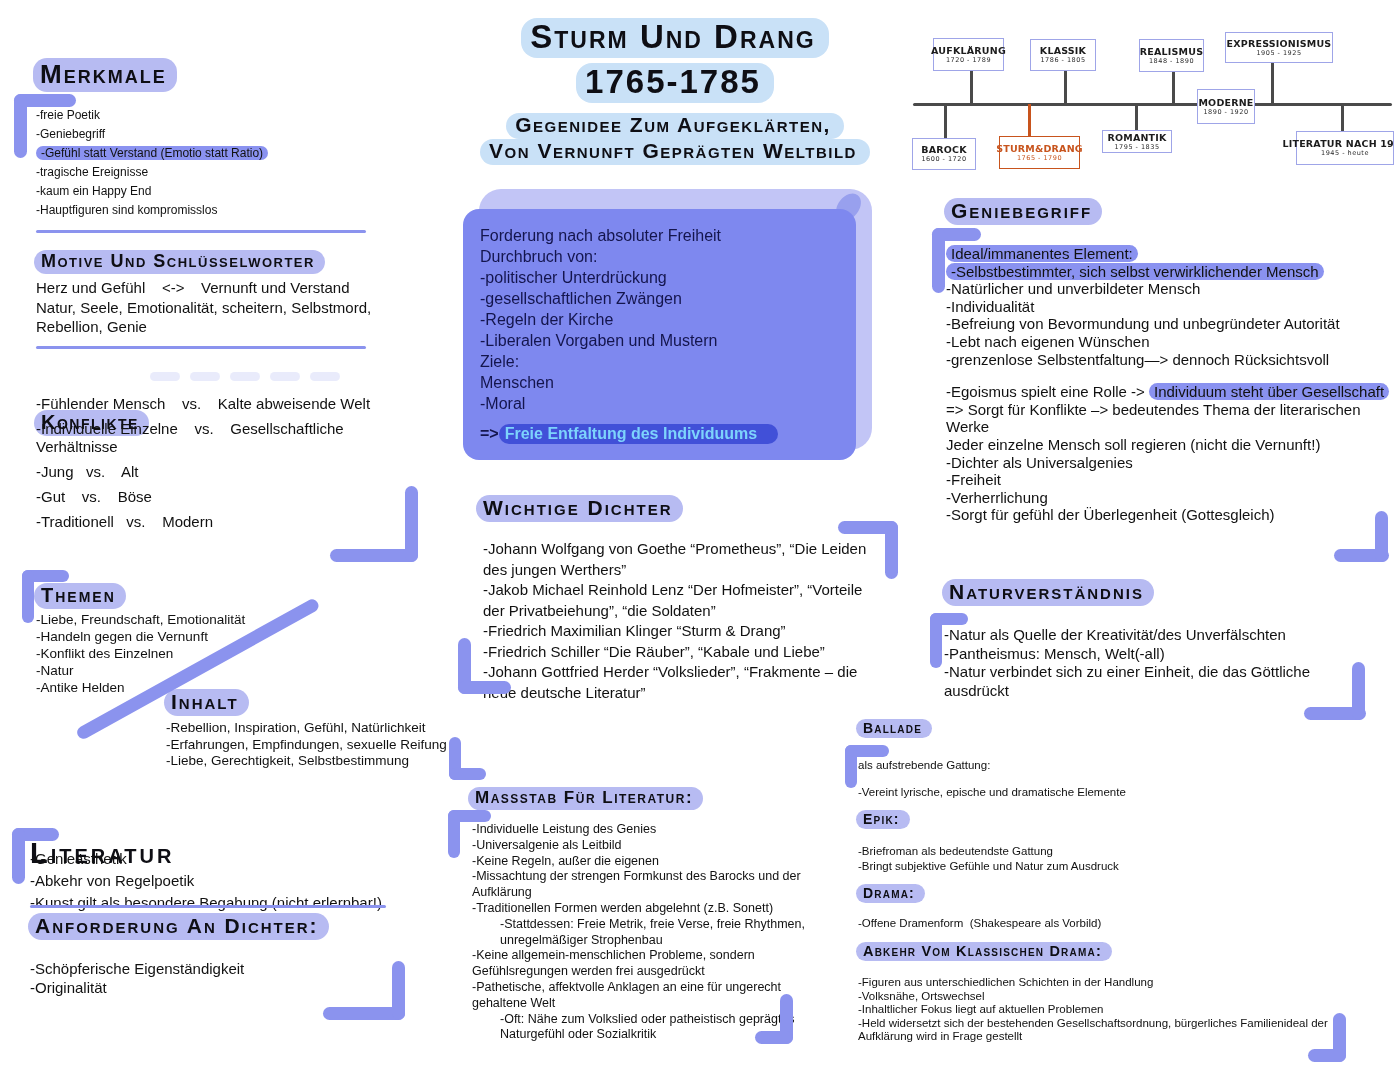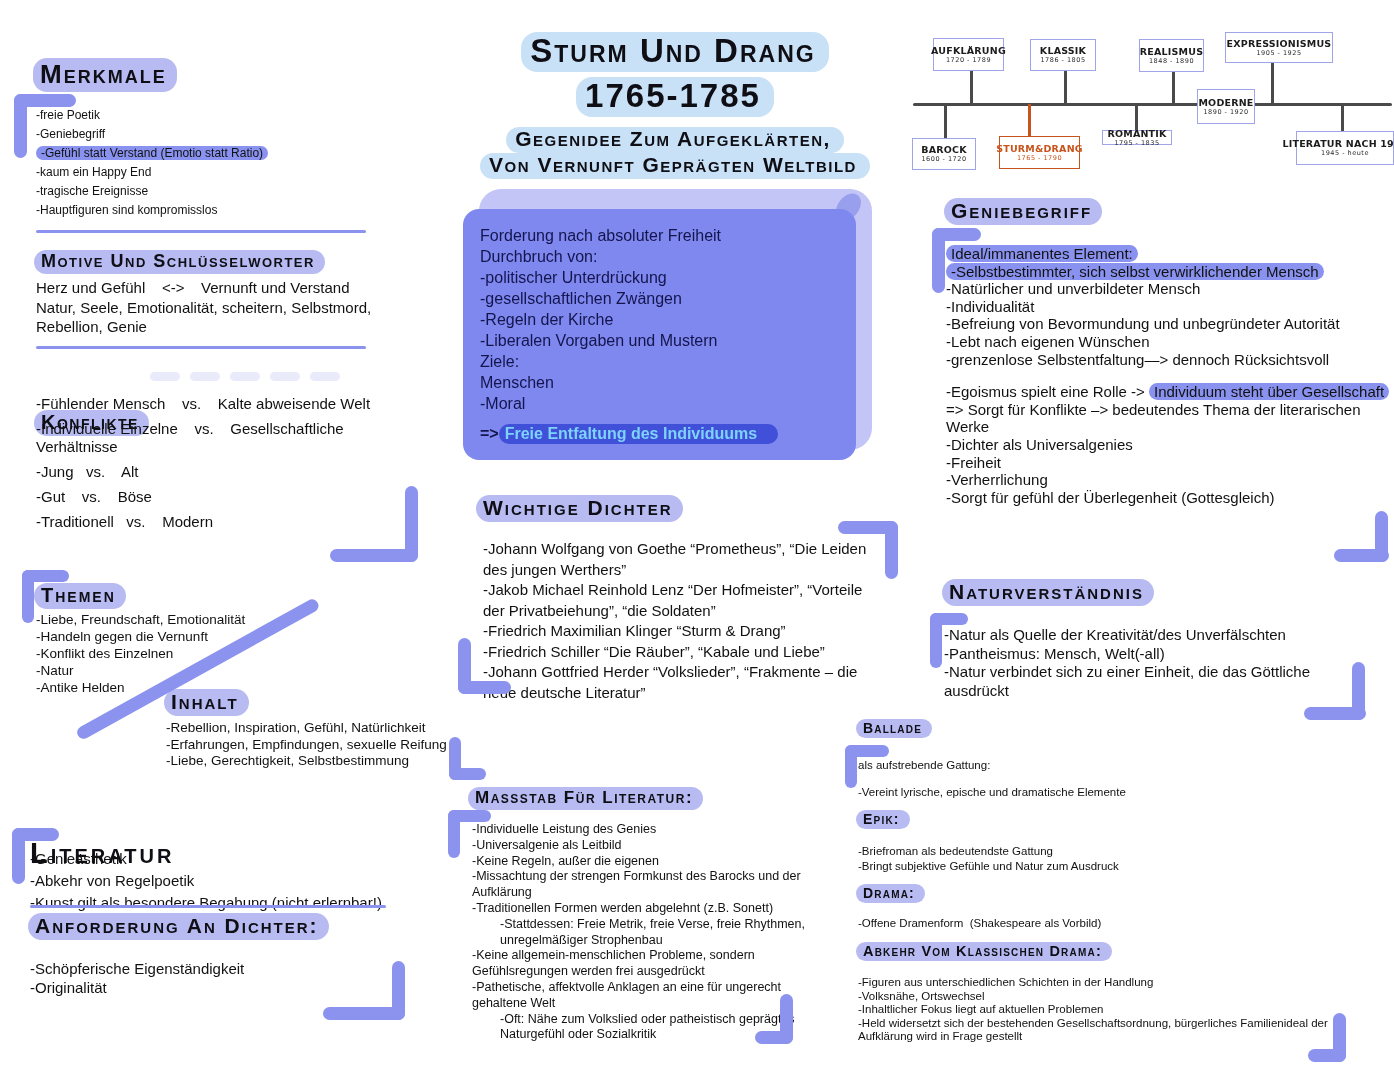--- a/index.html
+++ b/index.html
@@ -17,21 +17,21 @@
   
   .list{position:absolute;}
   .line{white-space:pre-wrap;min-height:1em;}
   .hlseg{background:var(--strong_highlight,#8a92f0);border-radius:9px;padding:0 5px;
          box-decoration-break:clone;-webkit-box-decoration-break:clone;}
   .hl-strong{background:var(--strong_highlight,#8a92f0);border-radius:9px;padding:0 5px;
          box-decoration-break:clone;-webkit-box-decoration-break:clone;}
   
   .title-wrap{position:absolute;left:420px;top:18px;width:510px;text-align:center;}
   .tpill{display:inline-block;background:var(--title_highlight,#c9e1f7);border-radius:16px;
-         padding:0 13px 2px 9px;font-weight:bold;font-variant:small-caps;letter-spacing:2px;color:#0e0e14;margin-top:14px;}
+         padding:0 13px 2px 9px;font-weight:bold;font-variant:small-caps;letter-spacing:2px;color:#0e0e14;}
   .t1{font-size:33px;}
   .t2{font-size:33px;margin-top:5px;}
   .t3{font-size:21px;margin-top:10px;letter-spacing:1.5px;}
   .t4{font-size:21px;margin-top:0;letter-spacing:1.5px;}
   
   .box-back{position:absolute;left:479px;top:189px;width:393px;height:261px;border-radius:22px;background:#c2c5f6;}
   .box-curl{position:absolute;left:838px;top:192px;width:21px;height:30px;border-radius:50%;
             background:#98a0ee;transform:rotate(38deg);}
   .note-box{position:absolute;left:463px;top:209px;width:393px;height:251px;border-radius:16px;
             background:var(--box_fill,#7e88ef);}
@@ -85,21 +85,21 @@
   .tl-dates{font-size:6.5px;letter-spacing:.5px;line-height:8px;color:#2a2a2a;}
   .timeline > div:nth-of-type(1){left:933px;top:38px;width:71px;height:33px;}
   .timeline > div:nth-of-type(2){left:1030px;top:39px;width:66px;height:32px;}
   .timeline > div:nth-of-type(3){left:1139px;top:39px;width:65px;height:33px;}
   .timeline > div:nth-of-type(4){left:1225px;top:32px;width:108px;height:31px;}
   .timeline > div:nth-of-type(5){left:1197px;top:89px;width:58px;height:35px;}
   .timeline > div:nth-of-type(6){left:912px;top:138px;width:64px;height:32px;}
   .timeline > div:nth-of-type(7){left:999px;top:136px;width:81px;height:33px;border-color:var(--timeline_accent,#c8541d);}
   .timeline > div:nth-of-type(7) .tl-name,
   .timeline > div:nth-of-type(7) .tl-dates{color:var(--timeline_accent,#c8541d);}
-  .timeline > div:nth-of-type(8){left:1102px;top:130px;width:70px;height:15px;}
+  .timeline > div:nth-of-type(8){left:1102px;top:130px;width:70px;height:23px;}
   .timeline > div:nth-of-type(9){left:1296px;top:131px;width:98px;height:34px;}
 </style>
 </head>
 <body>
 
 <div id="canvas">
 
   <div class="title-wrap">
     <div><span class="tpill t1">Sturm Und Drang</span></div>
     <div><span class="tpill t2">1765-1785</span></div>
@@ -179,22 +179,22 @@
   <div class="pill-h" id="h-themen">Themen</div>
   <div class="pill-h" id="h-inhalt">Inhalt</div>
   <div class="plain-h" id="h-literatur">Literatur</div>
   <div class="pill-h" id="h-anforderung">Anforderung An Dichter:</div>
 
   <div class="list merkmale-list">
 
   <div class="line"><span>-freie Poetik</span></div>
       <div class="line"><span>-Geniebegriff</span></div>
       <div class="line"><span class="hl-strong">-Gefühl statt Verstand (Emotio statt Ratio)</span></div>
+      <div class="line"><span>-tragische Ereignisse</span></div>
       <div class="line"><span>-kaum ein Happy End</span></div>
-      <div class="line"><span>-tragische Ereignisse</span></div>
       <div class="line"><span>-Hauptfiguren sind kompromisslos</span></div>
     </div>
   <div class="list motive-list">
 
   <div class="line"><span>Herz und Gefühl    &lt;-&gt;    Vernunft und Verstand</span></div>
       <div class="line"><span>Natur, Seele, Emotionalität, scheitern, Selbstmord, Rebellion, Genie</span></div>
     </div>
   <div class="list konflikte-list">
 
   <div class="line"><span>-Fühlender Mensch    vs.    Kalte abweisende Welt</span></div>
@@ -278,20 +278,21 @@
   <div class="line"><span class="hl-strong">Ideal/immanentes Element:</span></div>
       <div class="line"><span class="hl-strong">-Selbstbestimmter, sich selbst verwirklichender Mensch</span></div>
       <div class="line"><span>-Natürlicher und unverbildeter Mensch</span></div>
       <div class="line"><span>-Individualität</span></div>
       <div class="line"><span>-Befreiung von Bevormundung und unbegründeter Autorität</span></div>
       <div class="line"><span>-Lebt nach eigenen Wünschen</span></div>
       <div class="line"><span>-grenzenlose Selbstentfaltung—&gt; dennoch Rücksichtsvoll</span></div>
       <div class="line"><span></span></div>
       <div class="line"><span>-Egoismus spielt eine Rolle -&gt; </span><span class="hlseg">Individuum steht über Gesellschaft</span></div>
       <div class="line"><span>=&gt; Sorgt für Konflikte –&gt; bedeutendes Thema der literarischen Werke</span></div>
+      <div class="line"><span>Jeder einzelne Mensch soll regieren (nicht die Vernunft!)</span></div>
       <div class="line"><span>-Dichter als Universalgenies</span></div>
       <div class="line"><span>-Freiheit</span></div>
       <div class="line"><span>-Verherrlichung</span></div>
       <div class="line"><span>-Sorgt für gefühl der Überlegenheit (Gottesgleich)</span></div>
     </div>
   <div class="pill-h" id="h-natur">Naturverständnis</div>
   <div class="list natur-list">
 
   <div class="line"><span>-Natur als Quelle der Kreativität/des Unverfälschten</span></div>
       <div class="line"><span>-Pantheismus: Mensch, Welt(-all)</span></div>

